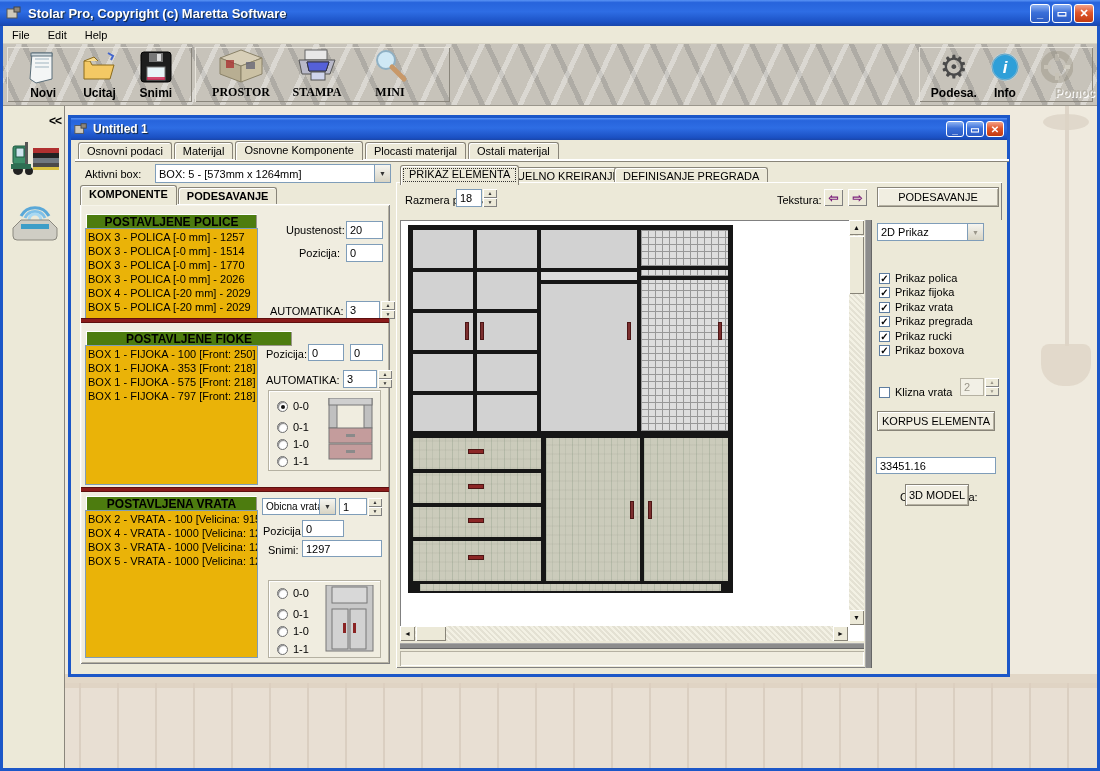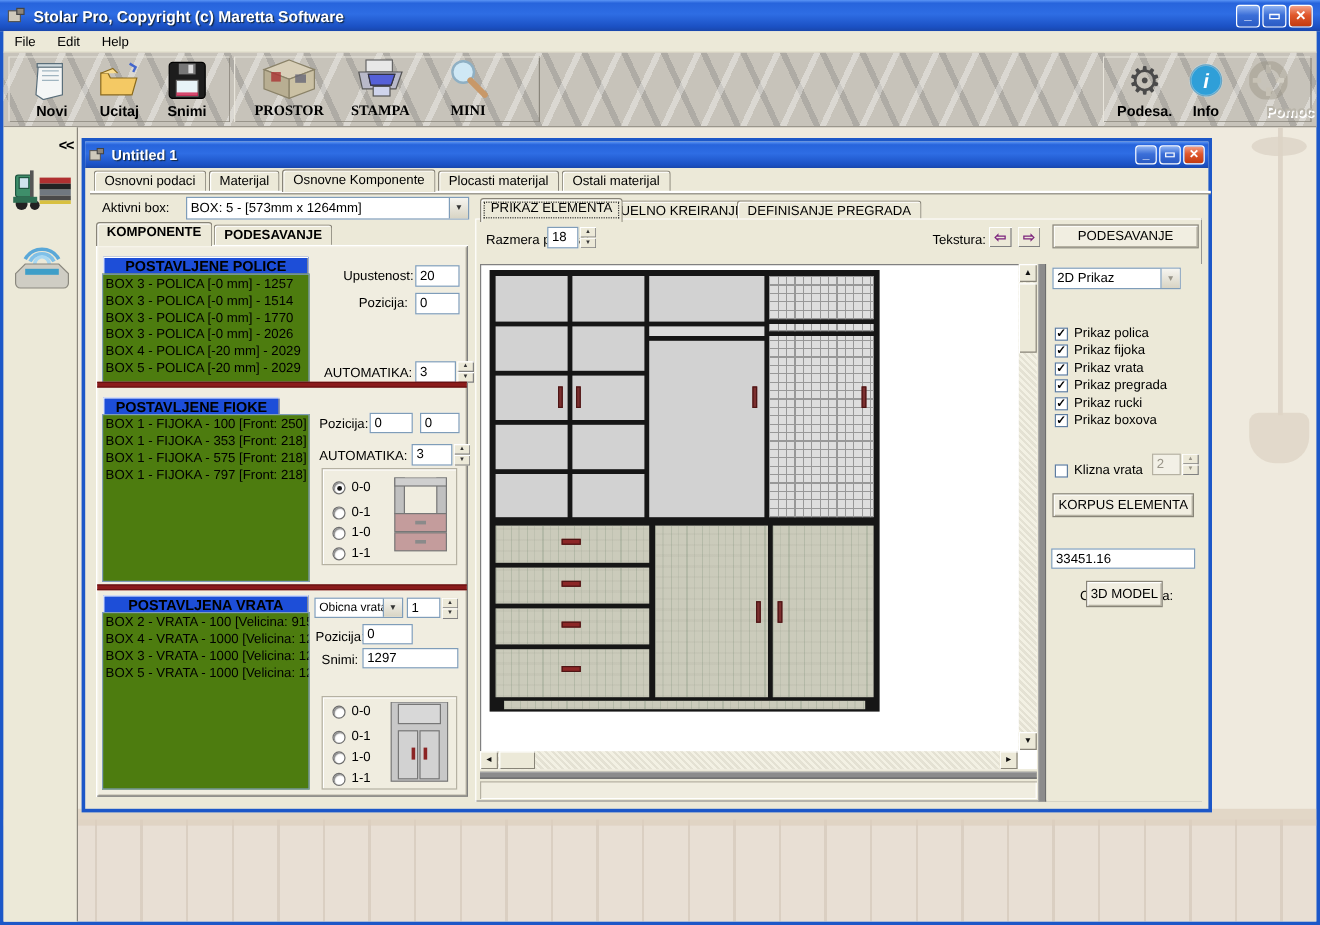--- a/index.html
+++ b/index.html
@@ -74,22 +74,22 @@
   .combo { position:absolute; background:#fff; border:1px solid #7f9db9; display:flex; align-items:center; }
   .combo .cv { flex:1; padding:0 3px; white-space:nowrap; overflow:hidden; }
   .combo .carrow { width:16px; align-self:stretch; background:linear-gradient(180deg,#f6f5f0,#d8d4c4); border-left:1px solid #7f9db9; display:flex; align-items:center; justify-content:center; font-size:7px; color:#333; }
 
   
   #left-tabs { position:absolute; left:9px; top:69px; }
   #left-tabs .tab { position:relative; float:left; margin-right:1px; font-weight:bold; }
   #components-box { position:absolute; left:9px; top:86px; width:310px; height:460px; background:#f0ede0;
     box-shadow: inset 1px 1px 0 #fff, inset -1px -1px 0 #808080, inset 2px 2px 0 #f6f4ea, inset -2px -2px 0 #b5b1a2; }
   .sect-header { position:absolute; font-weight:bold; font-size:12px; text-align:center; padding-top:1px;
-    background:#1d4ed8; box-shadow: inset 1px 1px 0 #fff, inset -1px -1px 0 #9a968a; }
-  .listbox { position:absolute; background:#4d7c0f; border:1px solid #7f9db9; overflow:hidden; padding:1px 2px; }
+    background:#4d7c0f; box-shadow: inset 1px 1px 0 #fff, inset -1px -1px 0 #9a968a; }
+  .listbox { position:absolute; background:#eab308; border:1px solid #7f9db9; overflow:hidden; padding:1px 2px; }
   .listbox .li { white-space:nowrap; line-height:14px; }
   .sep { position:absolute; left:1px; width:308px; height:5px; background:#8b1b1b; box-shadow: inset 0 1px 0 #5e0f0f, inset 0 -1px 0 #5e0f0f; }
   .spin { position:absolute; display:flex; }
   .spin .sfield { width:34px; height:18px; }
   .spin .sarrows { display:flex; flex-direction:column; margin-left:1px; }
   .spin .sarrows div { width:14px; height:9px; font-size:5px; line-height:8px; text-align:center; color:#333; }
   .radio { position:absolute; display:flex; align-items:center; }
   .radio .rdot { width:11px; height:11px; border-radius:50%; background:#fff; box-shadow: inset 1px 1px 1px #888, inset -1px -1px 1px #fff; border:1px solid #6e6e6e; margin-right:5px; position:relative; }
   .radio.sel .rdot::after { content:""; position:absolute; left:3px; top:3px; width:4px; height:4px; border-radius:50%; background:#111; }
   .groupbox { position:absolute; border:1px solid #b5b1a2; box-shadow:1px 1px 0 #fff inset; }
@@ -353,21 +353,21 @@
       <span class="lbl" style="left:190px;top:101px;font-size:11px;">AUTOMATIKA:</span>
       <div class="spin" style="left:266px;top:97px;">
         <input class="field sfield" value="3" style="">
         <div class="sarrows">
             <div class="raised">▲</div>
             <div class="raised">▼</div>
           </div>
       </div>
       <div class="sep" style="top:114px;"></div>
 
-      <div class="sect-header" style="left:6px;top:127px;width:147px;height:15px;">POSTAVLJENE FIOKE</div>
+      <div class="sect-header" style="left:6px;top:127px;width:206px;height:15px;">POSTAVLJENE FIOKE</div>
       <div class="listbox" style="left:5px;top:141px;width:173px;height:140px;">
         <div class="li">BOX 1 - FIJOKA - 100 [Front: 250]</div>
         <div class="li">BOX 1 - FIJOKA - 353 [Front: 218]</div>
         <div class="li">BOX 1 - FIJOKA - 575 [Front: 218]</div>
         <div class="li">BOX 1 - FIJOKA - 797 [Front: 218]</div>
       </div>
       <span class="lbl" style="left:186px;top:144px;">Pozicija:</span>
       <input class="field abs" style="left: 228px; top: 140px; width: 36px; height: 17px;" value="0">
       <input class="field abs" style="left: 270px; top: 140px; width: 33px; height: 17px;" value="0">
       <span class="lbl" style="left:186px;top:170px;font-size:11px;">AUTOMATIKA:</span>

